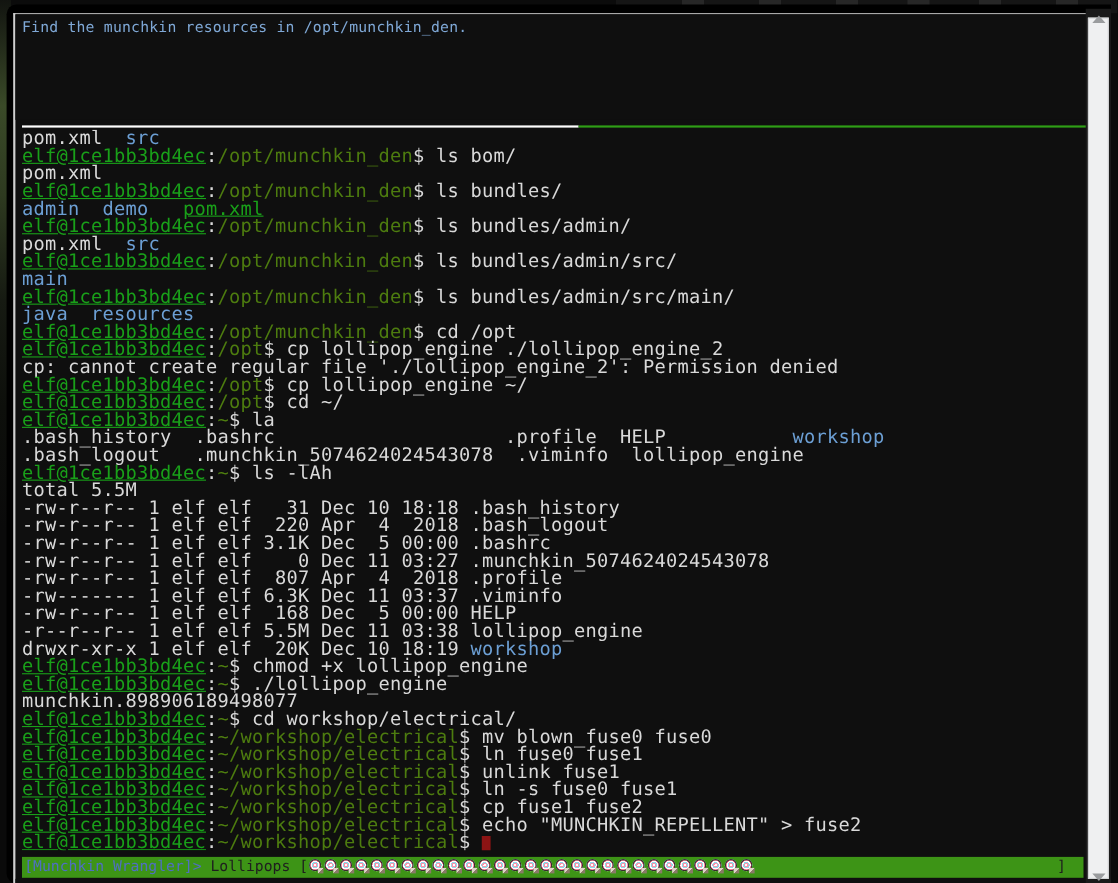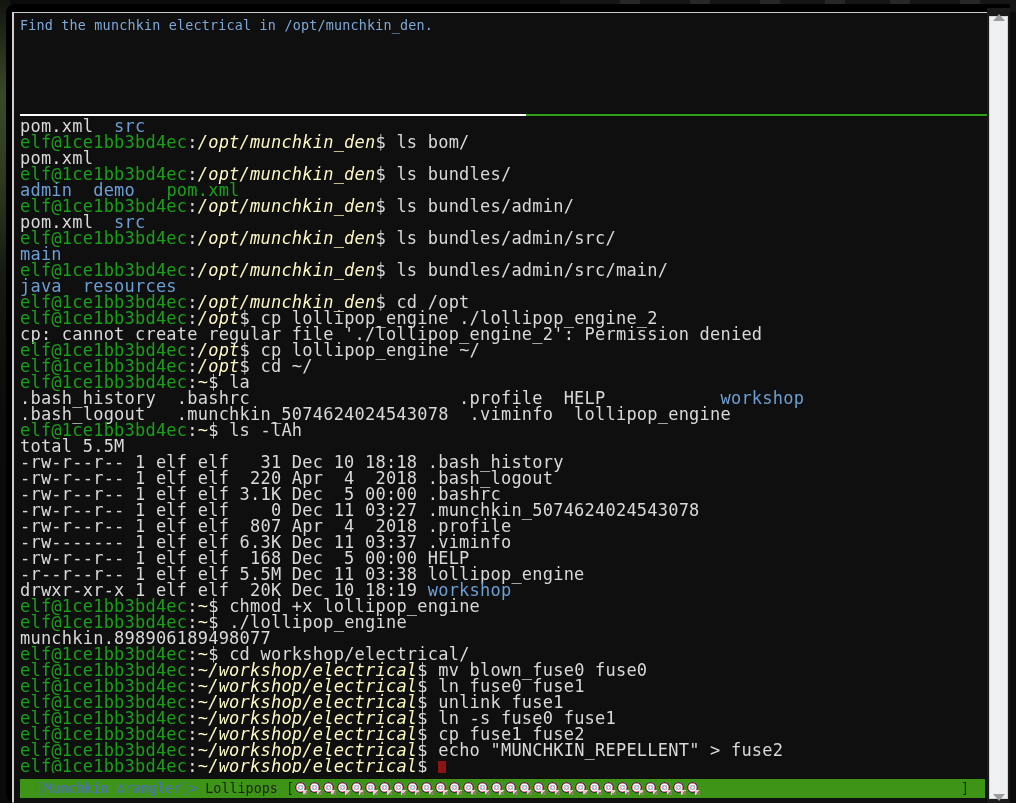--- a/index.html
+++ b/index.html
@@ -124,22 +124,22 @@
     overflow: hidden;
     font-family: "DejaVu Sans Mono", "Liberation Mono", monospace;
     font-size: 17px;
     line-height: 16px;
     white-space: pre;
     color: #d9d9d9;
     letter-spacing: .22px;
   }
   .ln { height: 16px; white-space: pre; }
   .c-white  { color: #d9d9d9; }
-  .c-green  { color: #19a019; }
-  .c-blue   { color: #fef9c3; font-style: italic; }
+  .c-green  { color: #19a019; text-decoration: underline; }
+  .c-blue   { color: #4d7c0f; }
   .c-dirblue{ color: #6c9fd4; }
 
   .cursor {
     display: inline-block;
     width: 8px; height: 14px;
     background: #8c1414;
     vertical-align: -3px;
   }
 
   
@@ -150,21 +150,21 @@
     background: #3d9416;
     overflow: hidden;
     font-family: "DejaVu Sans Mono", "Liberation Mono", monospace;
     font-size: 13.4px;
     line-height: 19px;
     white-space: pre;
   }
   #status-bar .sb-label { color: #4f6fc0; }
   #status-bar .sb-title { color: #1f1f1f; }
   #status-bar .sb-bracket { color: #1f1f1f; }
-  #sb-row { position: absolute; left: 16px; top: 0; white-space: pre; text-align: center; }
+  #sb-row { position: absolute; left: 2px; top: 0; white-space: pre; text-align: center; }
   .lolli {
     display: inline-block;
     width: 14px; height: 14px;
     position: relative;
     vertical-align: -3px;
     margin: 0;
   }
   .lolli .head {
     position: absolute;
     left: 1px; top: 0px;
@@ -208,21 +208,21 @@
       <div class="tb-ic" style="left: 265px;"></div>
       <div class="tb-ic" style="left: 330px;"></div>
       <div class="tb-ic" style="left: 400px;"></div>
     </div>
 
   <div id="term-window">
 
     <div id="term-inner">
 
       <div id="hint-pane">
-        <div id="hint-text">Find the munchkin electrical in /opt/munchkin_den.</div>
+        <div id="hint-text">Find the munchkin resources in /opt/munchkin_den.</div>
       </div>
 
       <div id="divider">
         <div class="dv-white"></div>
         <div class="dv-green"></div>
       </div>
 
       <div id="term-body"><div class="ln"><span class="c-white">pom.xml  </span><span class="c-dirblue">src</span></div><div class="ln"><span class="c-green">elf@1ce1bb3bd4ec</span><span class="c-white">:</span><span class="c-blue">/opt/munchkin_den</span><span class="c-white">$ ls bom/</span></div><div class="ln"><span class="c-white">pom.xml</span></div><div class="ln"><span class="c-green">elf@1ce1bb3bd4ec</span><span class="c-white">:</span><span class="c-blue">/opt/munchkin_den</span><span class="c-white">$ ls bundles/</span></div><div class="ln"><span class="c-dirblue">admin</span><span class="c-dirblue">  demo   </span><span class="c-green">pom.xml</span></div><div class="ln"><span class="c-green">elf@1ce1bb3bd4ec</span><span class="c-white">:</span><span class="c-blue">/opt/munchkin_den</span><span class="c-white">$ ls bundles/admin/</span></div><div class="ln"><span class="c-white">pom.xml  </span><span class="c-dirblue">src</span></div><div class="ln"><span class="c-green">elf@1ce1bb3bd4ec</span><span class="c-white">:</span><span class="c-blue">/opt/munchkin_den</span><span class="c-white">$ ls bundles/admin/src/</span></div><div class="ln"><span class="c-dirblue">main</span></div><div class="ln"><span class="c-green">elf@1ce1bb3bd4ec</span><span class="c-white">:</span><span class="c-blue">/opt/munchkin_den</span><span class="c-white">$ ls bundles/admin/src/main/</span></div><div class="ln"><span class="c-dirblue">java  resources</span></div><div class="ln"><span class="c-green">elf@1ce1bb3bd4ec</span><span class="c-white">:</span><span class="c-blue">/opt/munchkin_den</span><span class="c-white">$ cd /opt</span></div><div class="ln"><span class="c-green">elf@1ce1bb3bd4ec</span><span class="c-white">:</span><span class="c-blue">/opt</span><span class="c-white">$ cp lollipop_engine ./lollipop_engine_2</span></div><div class="ln"><span class="c-white">cp: cannot create regular file './lollipop_engine_2': Permission denied</span></div><div class="ln"><span class="c-green">elf@1ce1bb3bd4ec</span><span class="c-white">:</span><span class="c-blue">/opt</span><span class="c-white">$ cp lollipop_engine ~/</span></div><div class="ln"><span class="c-green">elf@1ce1bb3bd4ec</span><span class="c-white">:</span><span class="c-blue">/opt</span><span class="c-white">$ cd ~/</span></div><div class="ln"><span class="c-green">elf@1ce1bb3bd4ec</span><span class="c-white">:</span><span class="c-blue">~</span><span class="c-white">$ la</span></div><div class="ln"><span class="c-white">.bash_history  .bashrc                    .profile  HELP           </span><span class="c-dirblue">workshop</span></div><div class="ln"><span class="c-white">.bash_logout   .munchkin_5074624024543078  .viminfo  lollipop_engine</span></div><div class="ln"><span class="c-green">elf@1ce1bb3bd4ec</span><span class="c-white">:</span><span class="c-blue">~</span><span class="c-white">$ ls -lAh</span></div><div class="ln"><span class="c-white">total 5.5M</span></div><div class="ln"><span class="c-white">-rw-r--r-- 1 elf elf   31 Dec 10 18:18 .bash_history</span></div><div class="ln"><span class="c-white">-rw-r--r-- 1 elf elf  220 Apr  4  2018 .bash_logout</span></div><div class="ln"><span class="c-white">-rw-r--r-- 1 elf elf 3.1K Dec  5 00:00 .bashrc</span></div><div class="ln"><span class="c-white">-rw-r--r-- 1 elf elf    0 Dec 11 03:27 .munchkin_5074624024543078</span></div><div class="ln"><span class="c-white">-rw-r--r-- 1 elf elf  807 Apr  4  2018 .profile</span></div><div class="ln"><span class="c-white">-rw------- 1 elf elf 6.3K Dec 11 03:37 .viminfo</span></div><div class="ln"><span class="c-white">-rw-r--r-- 1 elf elf  168 Dec  5 00:00 HELP</span></div><div class="ln"><span class="c-white">-r--r--r-- 1 elf elf 5.5M Dec 11 03:38 lollipop_engine</span></div><div class="ln"><span class="c-white">drwxr-xr-x 1 elf elf  20K Dec 10 18:19 </span><span class="c-dirblue">workshop</span></div><div class="ln"><span class="c-green">elf@1ce1bb3bd4ec</span><span class="c-white">:</span><span class="c-blue">~</span><span class="c-white">$ chmod +x lollipop_engine</span></div><div class="ln"><span class="c-green">elf@1ce1bb3bd4ec</span><span class="c-white">:</span><span class="c-blue">~</span><span class="c-white">$ ./lollipop_engine</span></div><div class="ln"><span class="c-white">munchkin.898906189498077</span></div><div class="ln"><span class="c-green">elf@1ce1bb3bd4ec</span><span class="c-white">:</span><span class="c-blue">~</span><span class="c-white">$ cd workshop/electrical/</span></div><div class="ln"><span class="c-green">elf@1ce1bb3bd4ec</span><span class="c-white">:</span><span class="c-blue">~/workshop/electrical</span><span class="c-white">$ mv blown_fuse0 fuse0</span></div><div class="ln"><span class="c-green">elf@1ce1bb3bd4ec</span><span class="c-white">:</span><span class="c-blue">~/workshop/electrical</span><span class="c-white">$ ln fuse0 fuse1</span></div><div class="ln"><span class="c-green">elf@1ce1bb3bd4ec</span><span class="c-white">:</span><span class="c-blue">~/workshop/electrical</span><span class="c-white">$ unlink fuse1</span></div><div class="ln"><span class="c-green">elf@1ce1bb3bd4ec</span><span class="c-white">:</span><span class="c-blue">~/workshop/electrical</span><span class="c-white">$ ln -s fuse0 fuse1</span></div><div class="ln"><span class="c-green">elf@1ce1bb3bd4ec</span><span class="c-white">:</span><span class="c-blue">~/workshop/electrical</span><span class="c-white">$ cp fuse1 fuse2</span></div><div class="ln"><span class="c-green">elf@1ce1bb3bd4ec</span><span class="c-white">:</span><span class="c-blue">~/workshop/electrical</span><span class="c-white">$ echo "MUNCHKIN_REPELLENT" &gt; fuse2</span></div><div class="ln"><span class="c-green">elf@1ce1bb3bd4ec</span><span class="c-white">:</span><span class="c-blue">~/workshop/electrical</span><span class="c-white">$ </span><span class="cursor"></span></div></div>
 
       <div id="status-bar">

